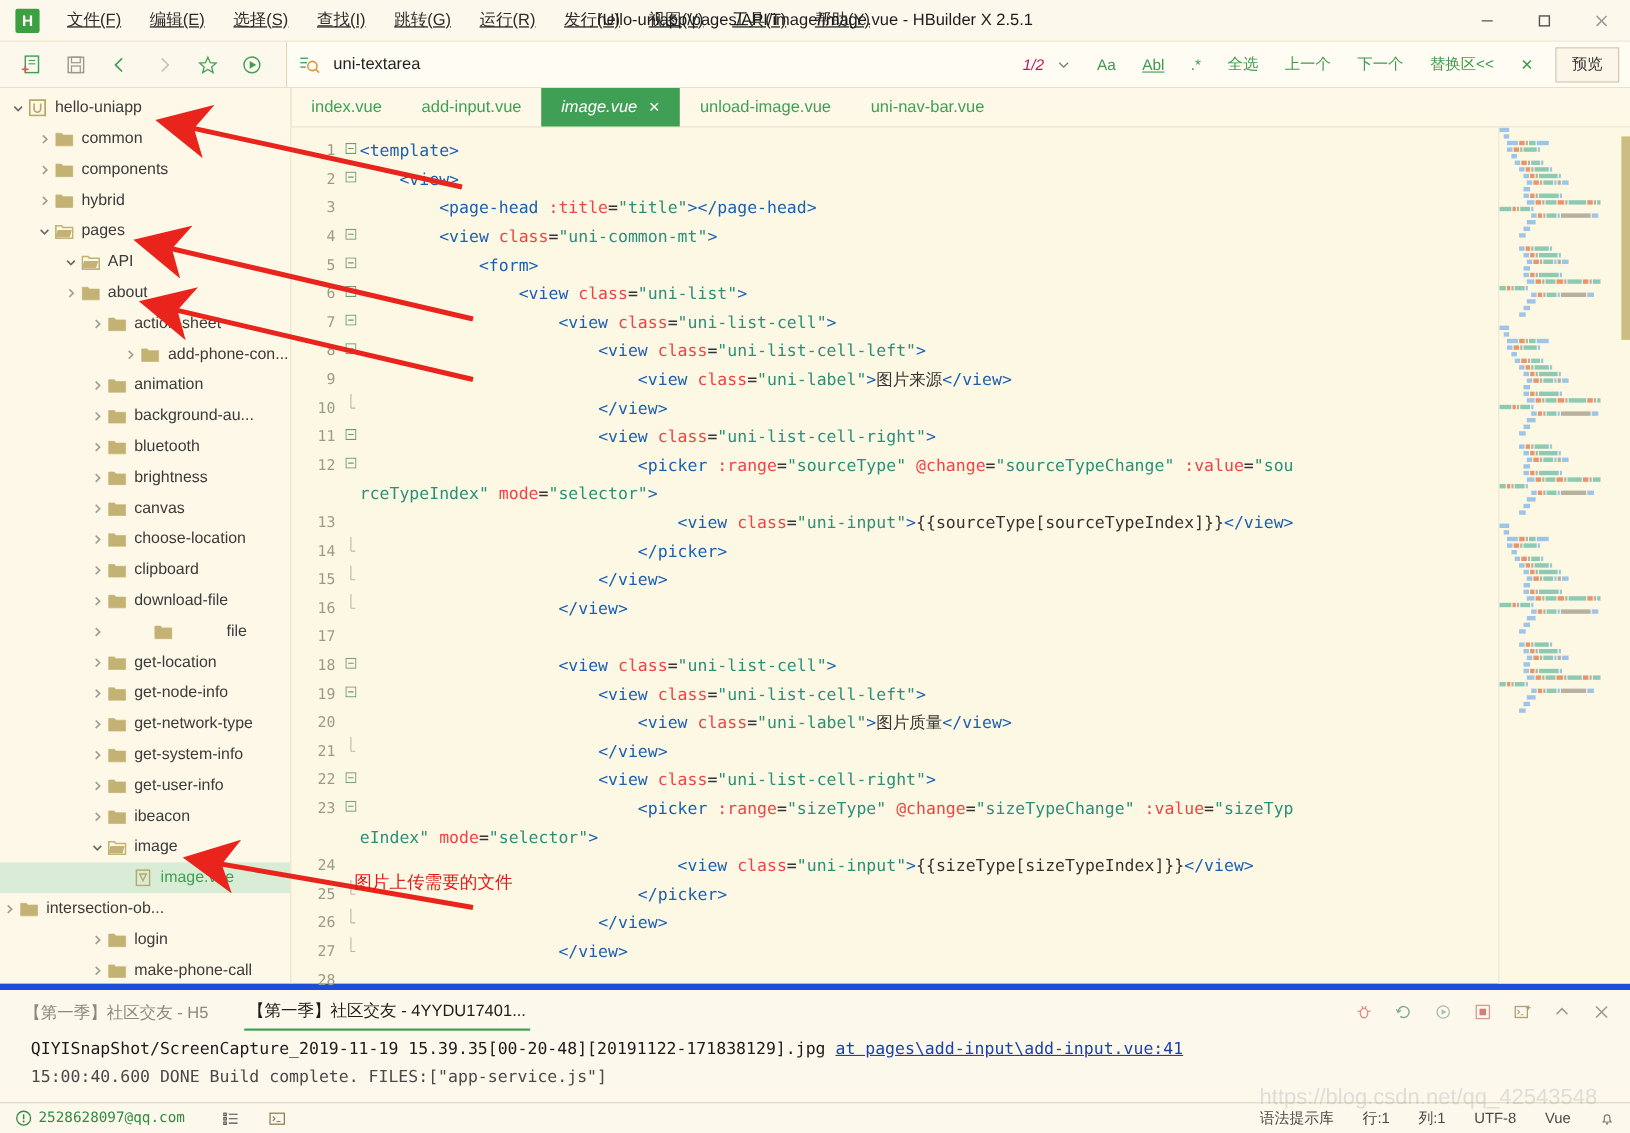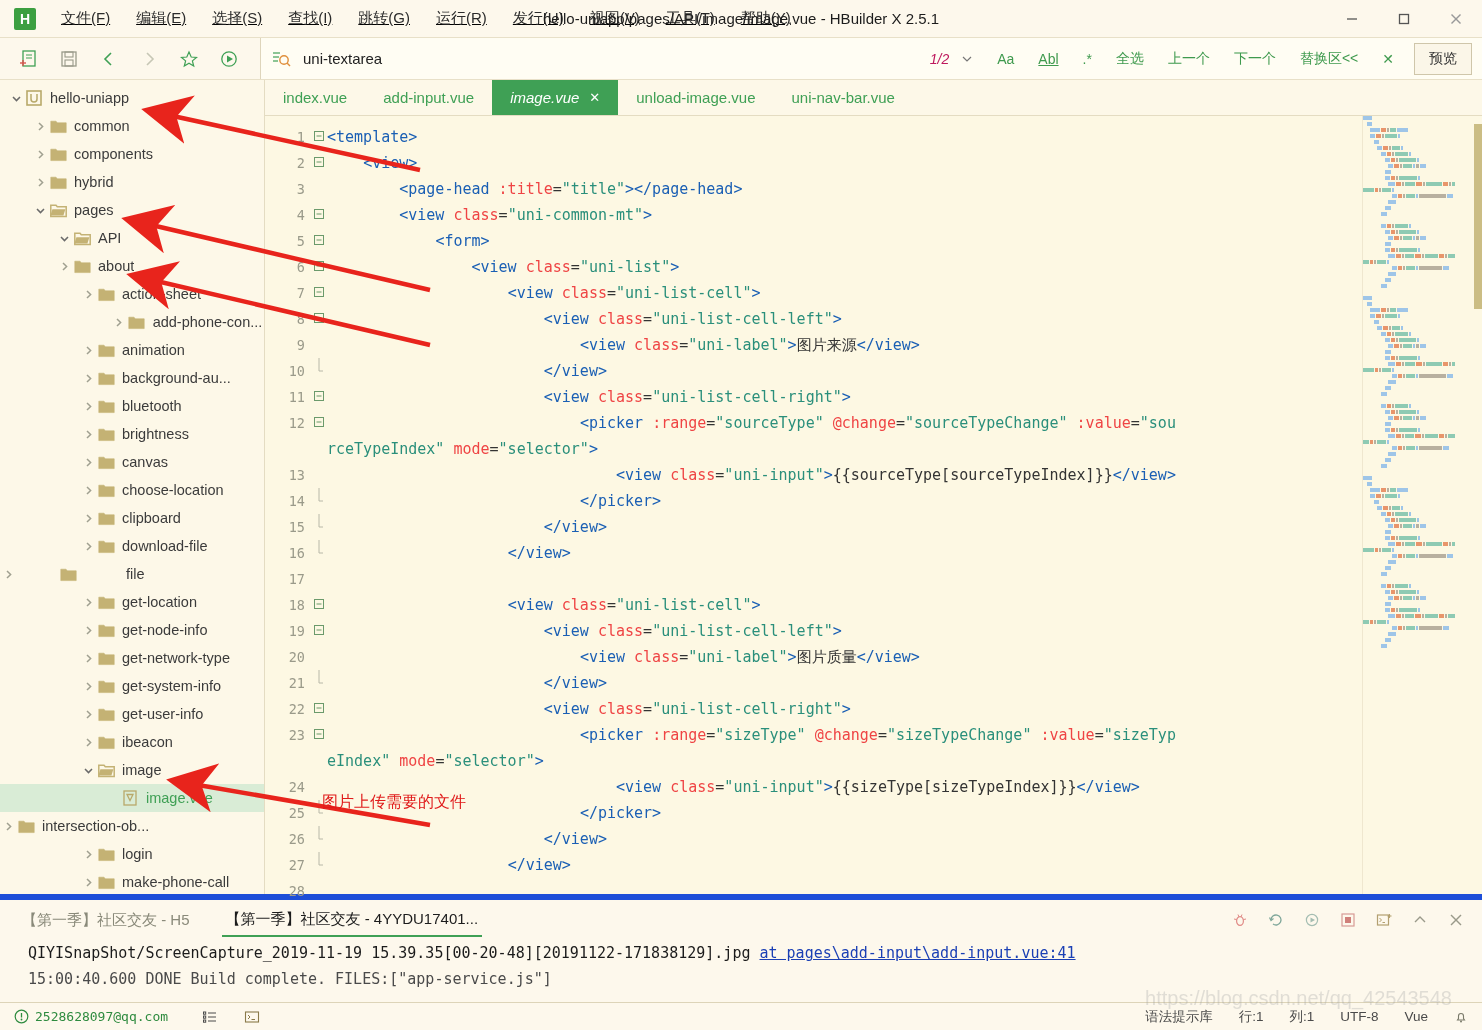--- a/index.html
+++ b/index.html
@@ -550,21 +550,21 @@
               <polyline points="4,2 7.6,5.5 4,9" fill="none" stroke="#a0a090" stroke-width="1.5"></polyline>
             </svg>
           </span>
           <span class="fo">
             <svg width="17" height="15" viewBox="0 0 17 15">
               <path d="M0.8 2.2 h5.2 l1.3 1.6 h8.9 v9.8 h-15.4 z" fill="#c4b274" stroke="#c4b274" stroke-width="0.6"></path>
             </svg>
           </span>
           <span class="tree-label">download-file</span>
         </div>
-        <div class="tree-row" style=" gap: 42px;">
+        <div class="tree-row" style="padding-left: 80px; gap: 42px;">
           <span class="tw">
             <svg width="11" height="11" viewBox="0 0 11 11">
               <polyline points="4,2 7.6,5.5 4,9" fill="none" stroke="#a0a090" stroke-width="1.5"></polyline>
             </svg>
           </span>
           <span class="fo">
             <svg width="17" height="15" viewBox="0 0 17 15">
               <path d="M0.8 2.2 h5.2 l1.3 1.6 h8.9 v9.8 h-15.4 z" fill="#c4b274" stroke="#c4b274" stroke-width="0.6"></path>
             </svg>
           </span>

